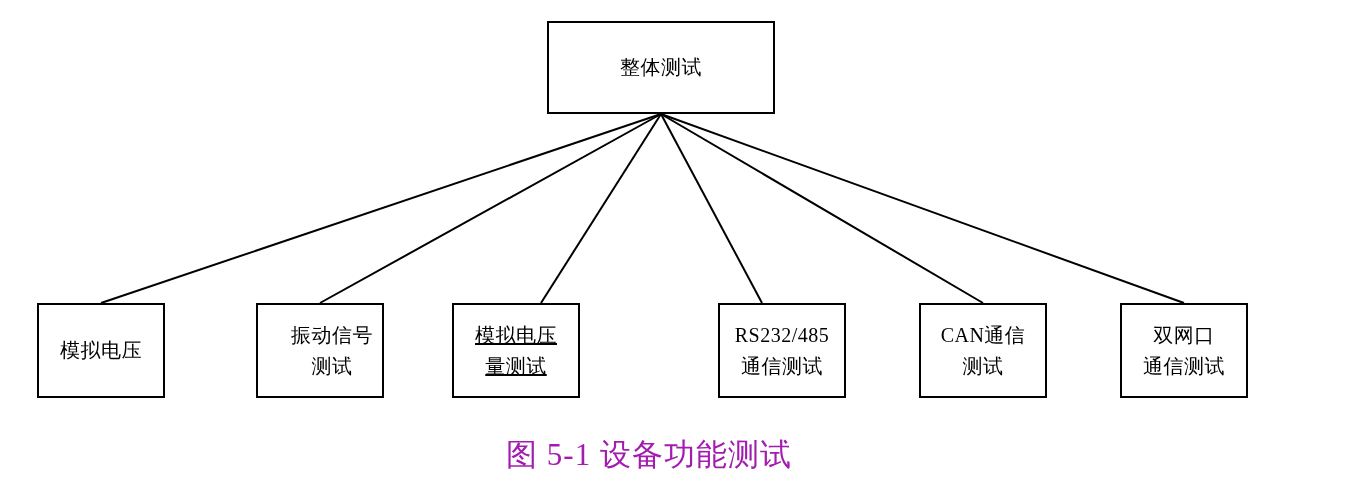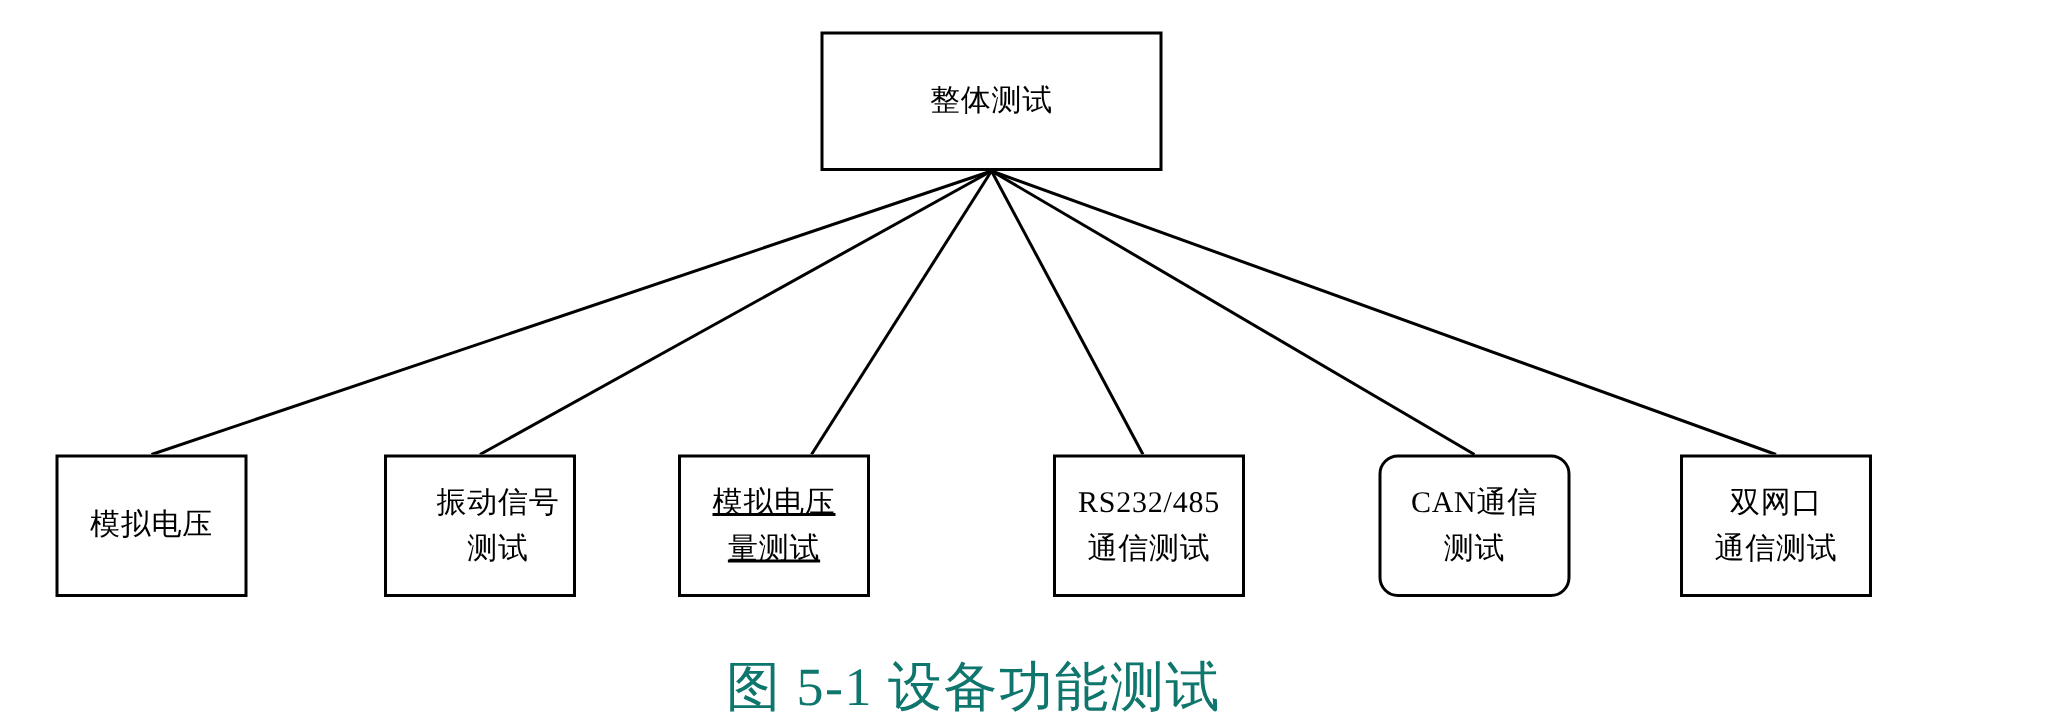--- a/index.html
+++ b/index.html
@@ -46,30 +46,30 @@
     height: 93px;
   }
   .node.child {
     top: 303px;
     width: 128px;
     height: 95px;
   }
   .child.c0 { left: 37px;   }
   .child.c1 { left: 256px; padding-left: 24px;  }
   .child.c2 { left: 452px; text-decoration: underline;  }
-  .child.c3 { left: 702px;  }
-  .child.c4 { left: 919px; border-radius: 13px;  }
+  .child.c3 { left: 718px;  }
+  .child.c4 { left: 919px;  }
   .child.c5 { left: 1120px; font-family: Liberation Serif, serif; }
   .caption {
     position: absolute;
     left: 649px;
     top: 434px;
     transform: translateX(-50%);
-    font-size: 36px;
-    color: #0f766e;
+    font-size: 31px;
+    color: #a21caf;
     white-space: nowrap;
     letter-spacing: 1px;
     text-align: right;
   }
 </style>
 </head>
 <body>
 
 <div class="canvas">
 

